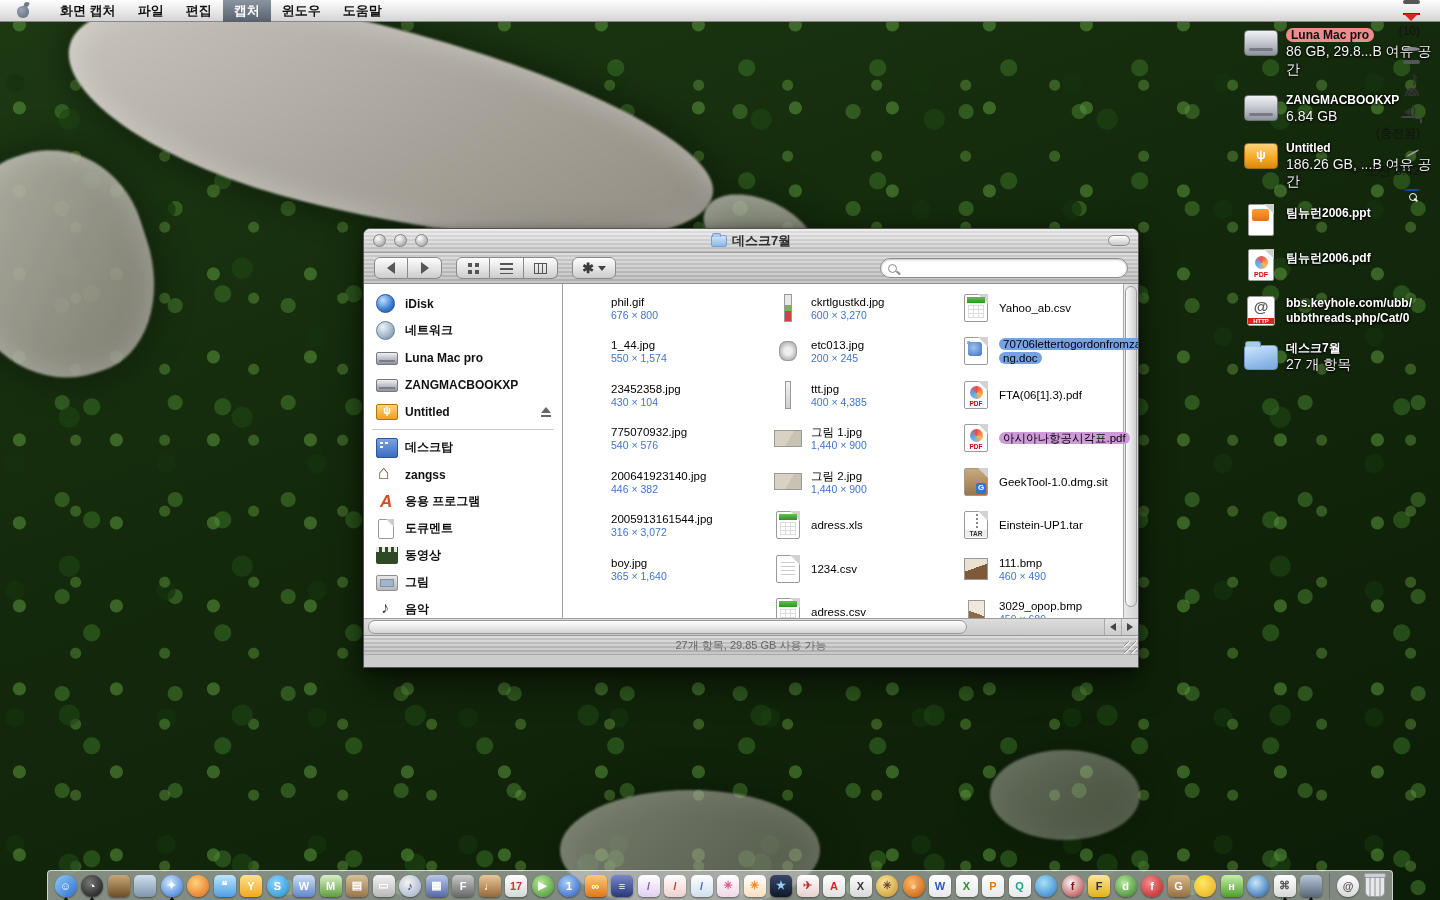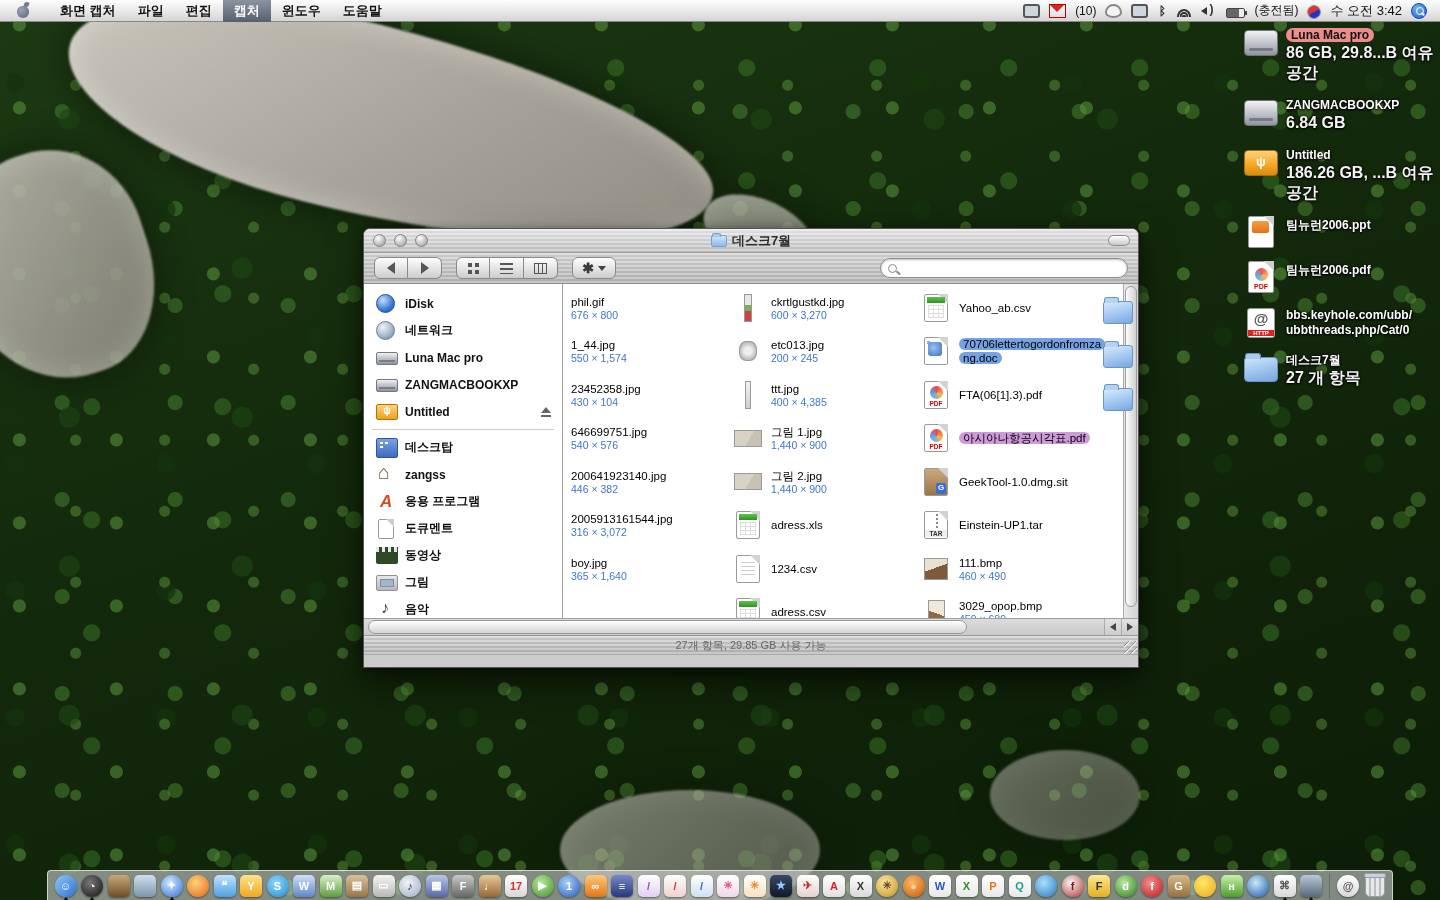--- a/index.html
+++ b/index.html
@@ -35,21 +35,21 @@
     border-bottom:1px solid #888; display:flex; align-items:center;
     font-size:13px; color:#111; z-index:50; }
   .mb-left { display:flex; align-items:center; height:100%; }
   .apple { width:15px; height:15px; margin:0 18px 0 16px; position:relative; }
   .apple::before { content:""; position:absolute; left:1px; top:3px; width:12px; height:12px;
     background:radial-gradient(circle at 35% 30%,#9aa4b4,#5c6677); border-radius:45% 45% 48% 48%; }
   .apple::after { content:""; position:absolute; right:2px; top:-1px; width:5px; height:5px;
     background:#707a8a; border-radius:60% 0 60% 0; transform:rotate(15deg); }
   .menu-item { padding:0 11px; height:22px; display:flex; align-items:center; font-weight:bold; }
   .menu-item.sel { background:linear-gradient(#8b95a2,#55606c); color:#fff; }
-  .mb-right { margin-left:auto; display:flex; align-items:center; gap:9px; padding-right:13px; height:100%; font-size:12px; }
+  .mb-right { margin-left:auto; display:flex; align-items:flex-end; gap:9px; padding-right:20px; height:100%; font-size:12px;flex-direction:column; }
   .mi { width:17px; height:14px; position:relative; display:inline-block; }
   .mi-display { border:2px solid #555; border-radius:3px; background:#cfd6de; }
   .mi-mail { background:linear-gradient(#fff,#ddd); border:1px solid #b00; }
   .mi-mail::before { content:""; position:absolute; left:0; top:0; border:7px solid transparent;
     border-top:7px solid #d22; border-width:7px 7.5px 0 7.5px; }
   .mi-chat { border:2px solid #888; border-radius:50% 50% 50% 50%/60% 60% 40% 40%; background:#f4f4f4; }
   .mi-bt { width:10px; text-align:center; font-weight:bold; color:#333; }
   .mi-wifi { width:16px; height:12px; }
   .mi-wifi span { position:absolute; left:50%; bottom:0; border:2px solid #333; border-bottom:none;
     border-radius:50% 50% 0 0/100% 100% 0 0; transform:translateX(-50%); }
@@ -70,21 +70,21 @@
   .mi-spot::after { content:""; position:absolute; left:9px; top:9px; width:4px; height:1.5px; background:#fff; transform:rotate(40deg); }
   .mb-text { color:#111; white-space:nowrap; }
 
   
   .desk-icons { position:absolute; right:6px; top:26px; width:190px; display:flex;
     flex-direction:column; gap:13px; z-index:10; }
   .desk-item { display:flex; align-items:flex-start; gap:8px; }
   .desk-icon { width:34px; height:32px; flex:none; position:relative; }
   .desk-text { color:#fff; font-size:12px; font-weight:bold;
     text-shadow:0 1px 2px #000, 0 0 3px #000; line-height:1.25; padding-top:2px; }
-  .desk-sub { font-size:16px; font-weight:bold; color:#f2f2f2; }
+  .desk-sub { font-size:14px; font-weight:normal; color:#f2f2f2; }
   .lbl-pill { border-radius:8px; padding:0 5px; color:#111; text-shadow:none; }
   .pill-red { background:#ec8c8c; }
   
   .d-hd { background:linear-gradient(#f2f2f4,#b9bcc4 60%,#8f939c); border:1px solid #70747c; border-radius:4px; height:26px; margin-top:4px; }
   .d-hd::after { content:""; position:absolute; left:4px; bottom:4px; right:4px; height:3px; background:#757a84; border-radius:2px; }
   .d-usb { background:linear-gradient(#ffd27a,#f5a623 60%,#d88a10); border:1px solid #a86e0a; border-radius:4px; height:26px; margin-top:4px; }
   .d-usb::after { content:"ψ"; position:absolute; left:0; right:0; top:3px; text-align:center; color:#fff; font-size:13px; font-weight:bold; }
   .docicon { background:#fff; border:1px solid #9a9a9a; border-radius:2px; width:26px; height:32px; margin-left:4px; }
   .docicon::before { content:""; position:absolute; right:-1px; top:-1px; border:5px solid transparent;
     border-top-color:#cfcfcf; border-right-color:#cfcfcf; }
@@ -181,21 +181,21 @@
     background:repeating-linear-gradient(90deg,#e8e8e8 0 3px,#2d4a24 3px 6px); }
   .s-music::after { content:"♪"; font-size:16px; color:#333; position:absolute; left:5px; top:-1px; }
   .s-pic { background:linear-gradient(#e8e8ea,#b8b8bc); border:1px solid #909094; border-radius:2px; height:16px; margin-top:2px; }
   .s-pic::after { content:""; position:absolute; inset:3px; background:#9fb6cb; border:1px solid #80909f; }
 
   
   .content { position:relative; flex:1; overflow:hidden; background:#fff; }
   .vscroll { position:absolute; right:0; top:0; bottom:0; width:15px; background:linear-gradient(90deg,#e8e8e8,#d2d2d2); border-left:1px solid #aaa; }
   .vthumb { position:absolute; left:1px; right:1px; top:2px; height:96%; border-radius:7px;
     background:linear-gradient(90deg,#fdfdfd,#cfcfcf); border:1px solid #9c9c9c; }
-  .filecol { position:absolute; top:0; bottom:8px; }
+  .filecol { position:absolute; top:0; bottom:8px;margin-left:40px; }
   .file-item { height:43.5px; display:flex; align-items:center; gap:8px; }
   .fi-icon { width:30px; flex:none; display:flex; justify-content:center; position:relative; }
   .fi-text { min-width:0; }
   .fi-name { font-size:11.5px; color:#000; line-height:1.25; word-break:break-all; }
   .fi-dims { font-size:10.5px; color:#3f74cf; }
   .hl-blue { background:#76a2e4; border-radius:7px; padding:0 4px; -webkit-box-decoration-break:clone; box-decoration-break:clone; }
   .hl-purple { background:#cf9ada; border-radius:7px; padding:0 4px; }
   
   .fic { position:relative; background:#fff; border:1px solid #9a9a9a; border-radius:2px; width:24px; height:28px; }
   .fic::before { content:""; position:absolute; right:-1px; top:-1px; border:5px solid transparent; border-top-color:#d2d2d2; border-right-color:#d2d2d2; }
@@ -501,21 +501,21 @@
             </div>
           </div>
           <div class="file-item">
             <div class="fi-text">
               <div class="fi-name">23452358.jpg</div>
               <div class="fi-dims">430 × 104</div>
             </div>
           </div>
           <div class="file-item">
             <div class="fi-text">
-              <div class="fi-name">646699751.jpg</div>
+              <div class="fi-name">775070932.jpg</div>
               <div class="fi-dims">540 × 576</div>
             </div>
           </div>
           <div class="file-item">
             <div class="fi-text">
               <div class="fi-name">200641923140.jpg</div>
               <div class="fi-dims">446 × 382</div>
             </div>
           </div>
           <div class="file-item">

